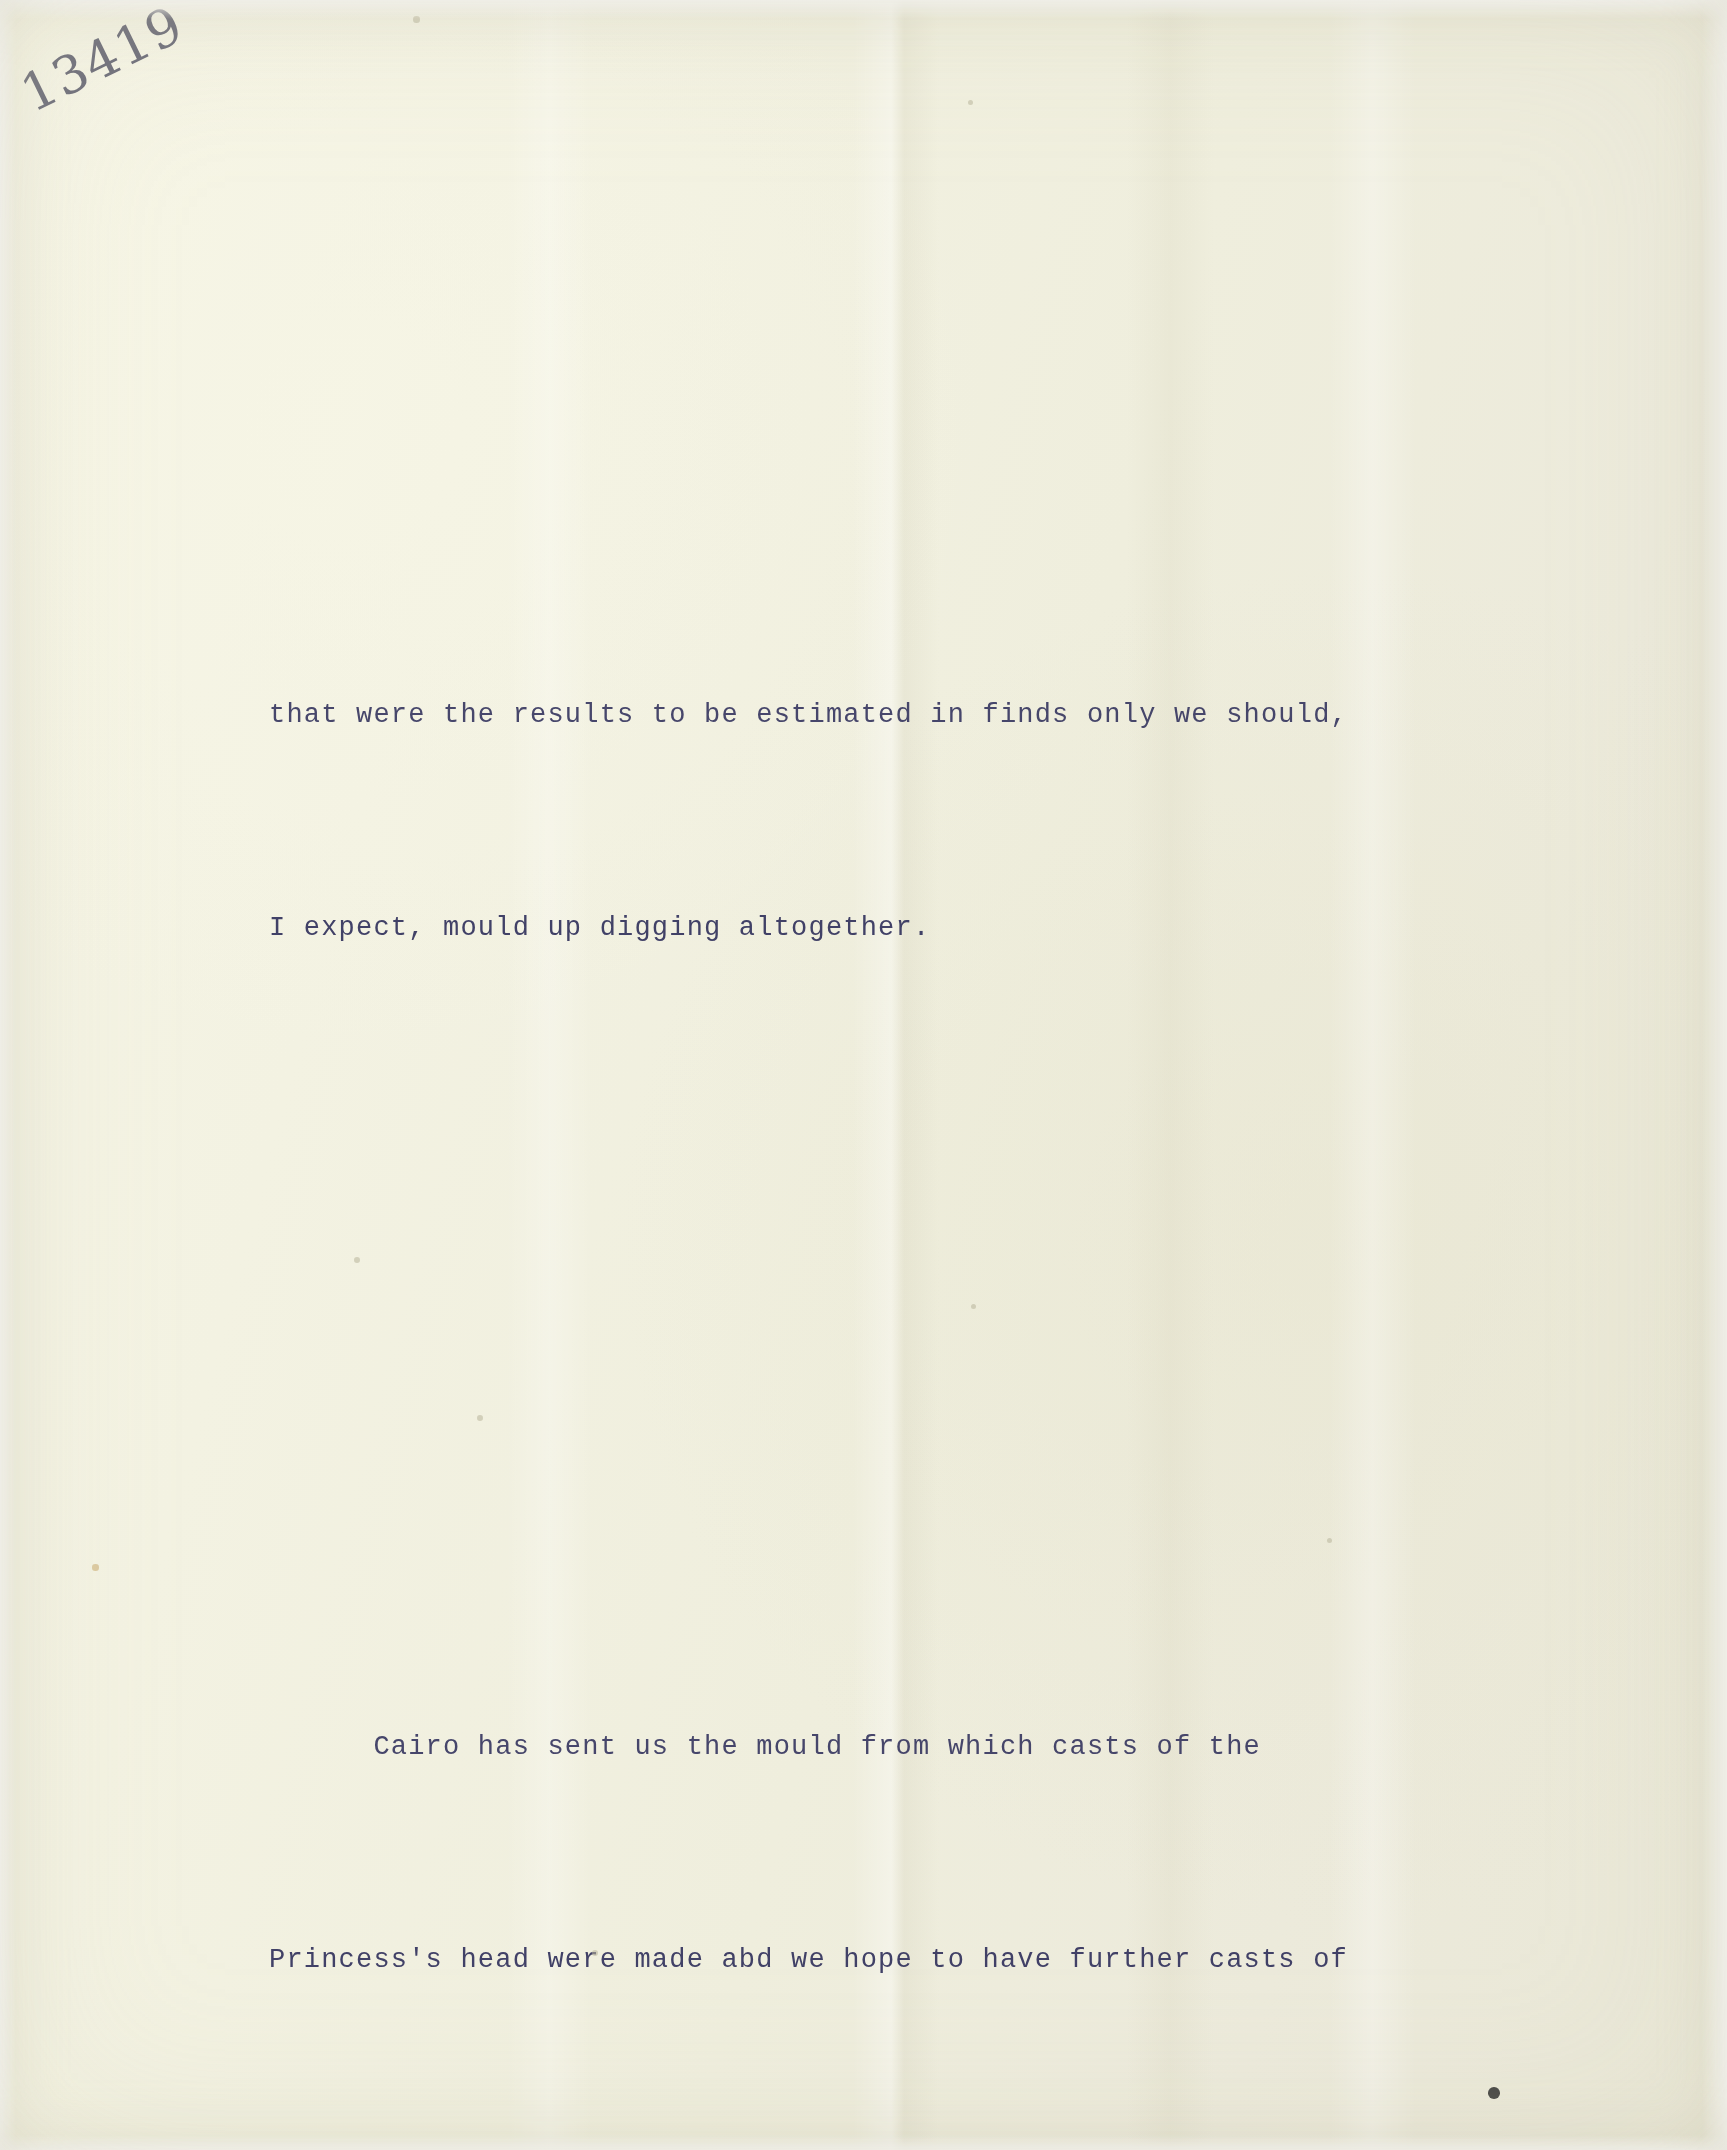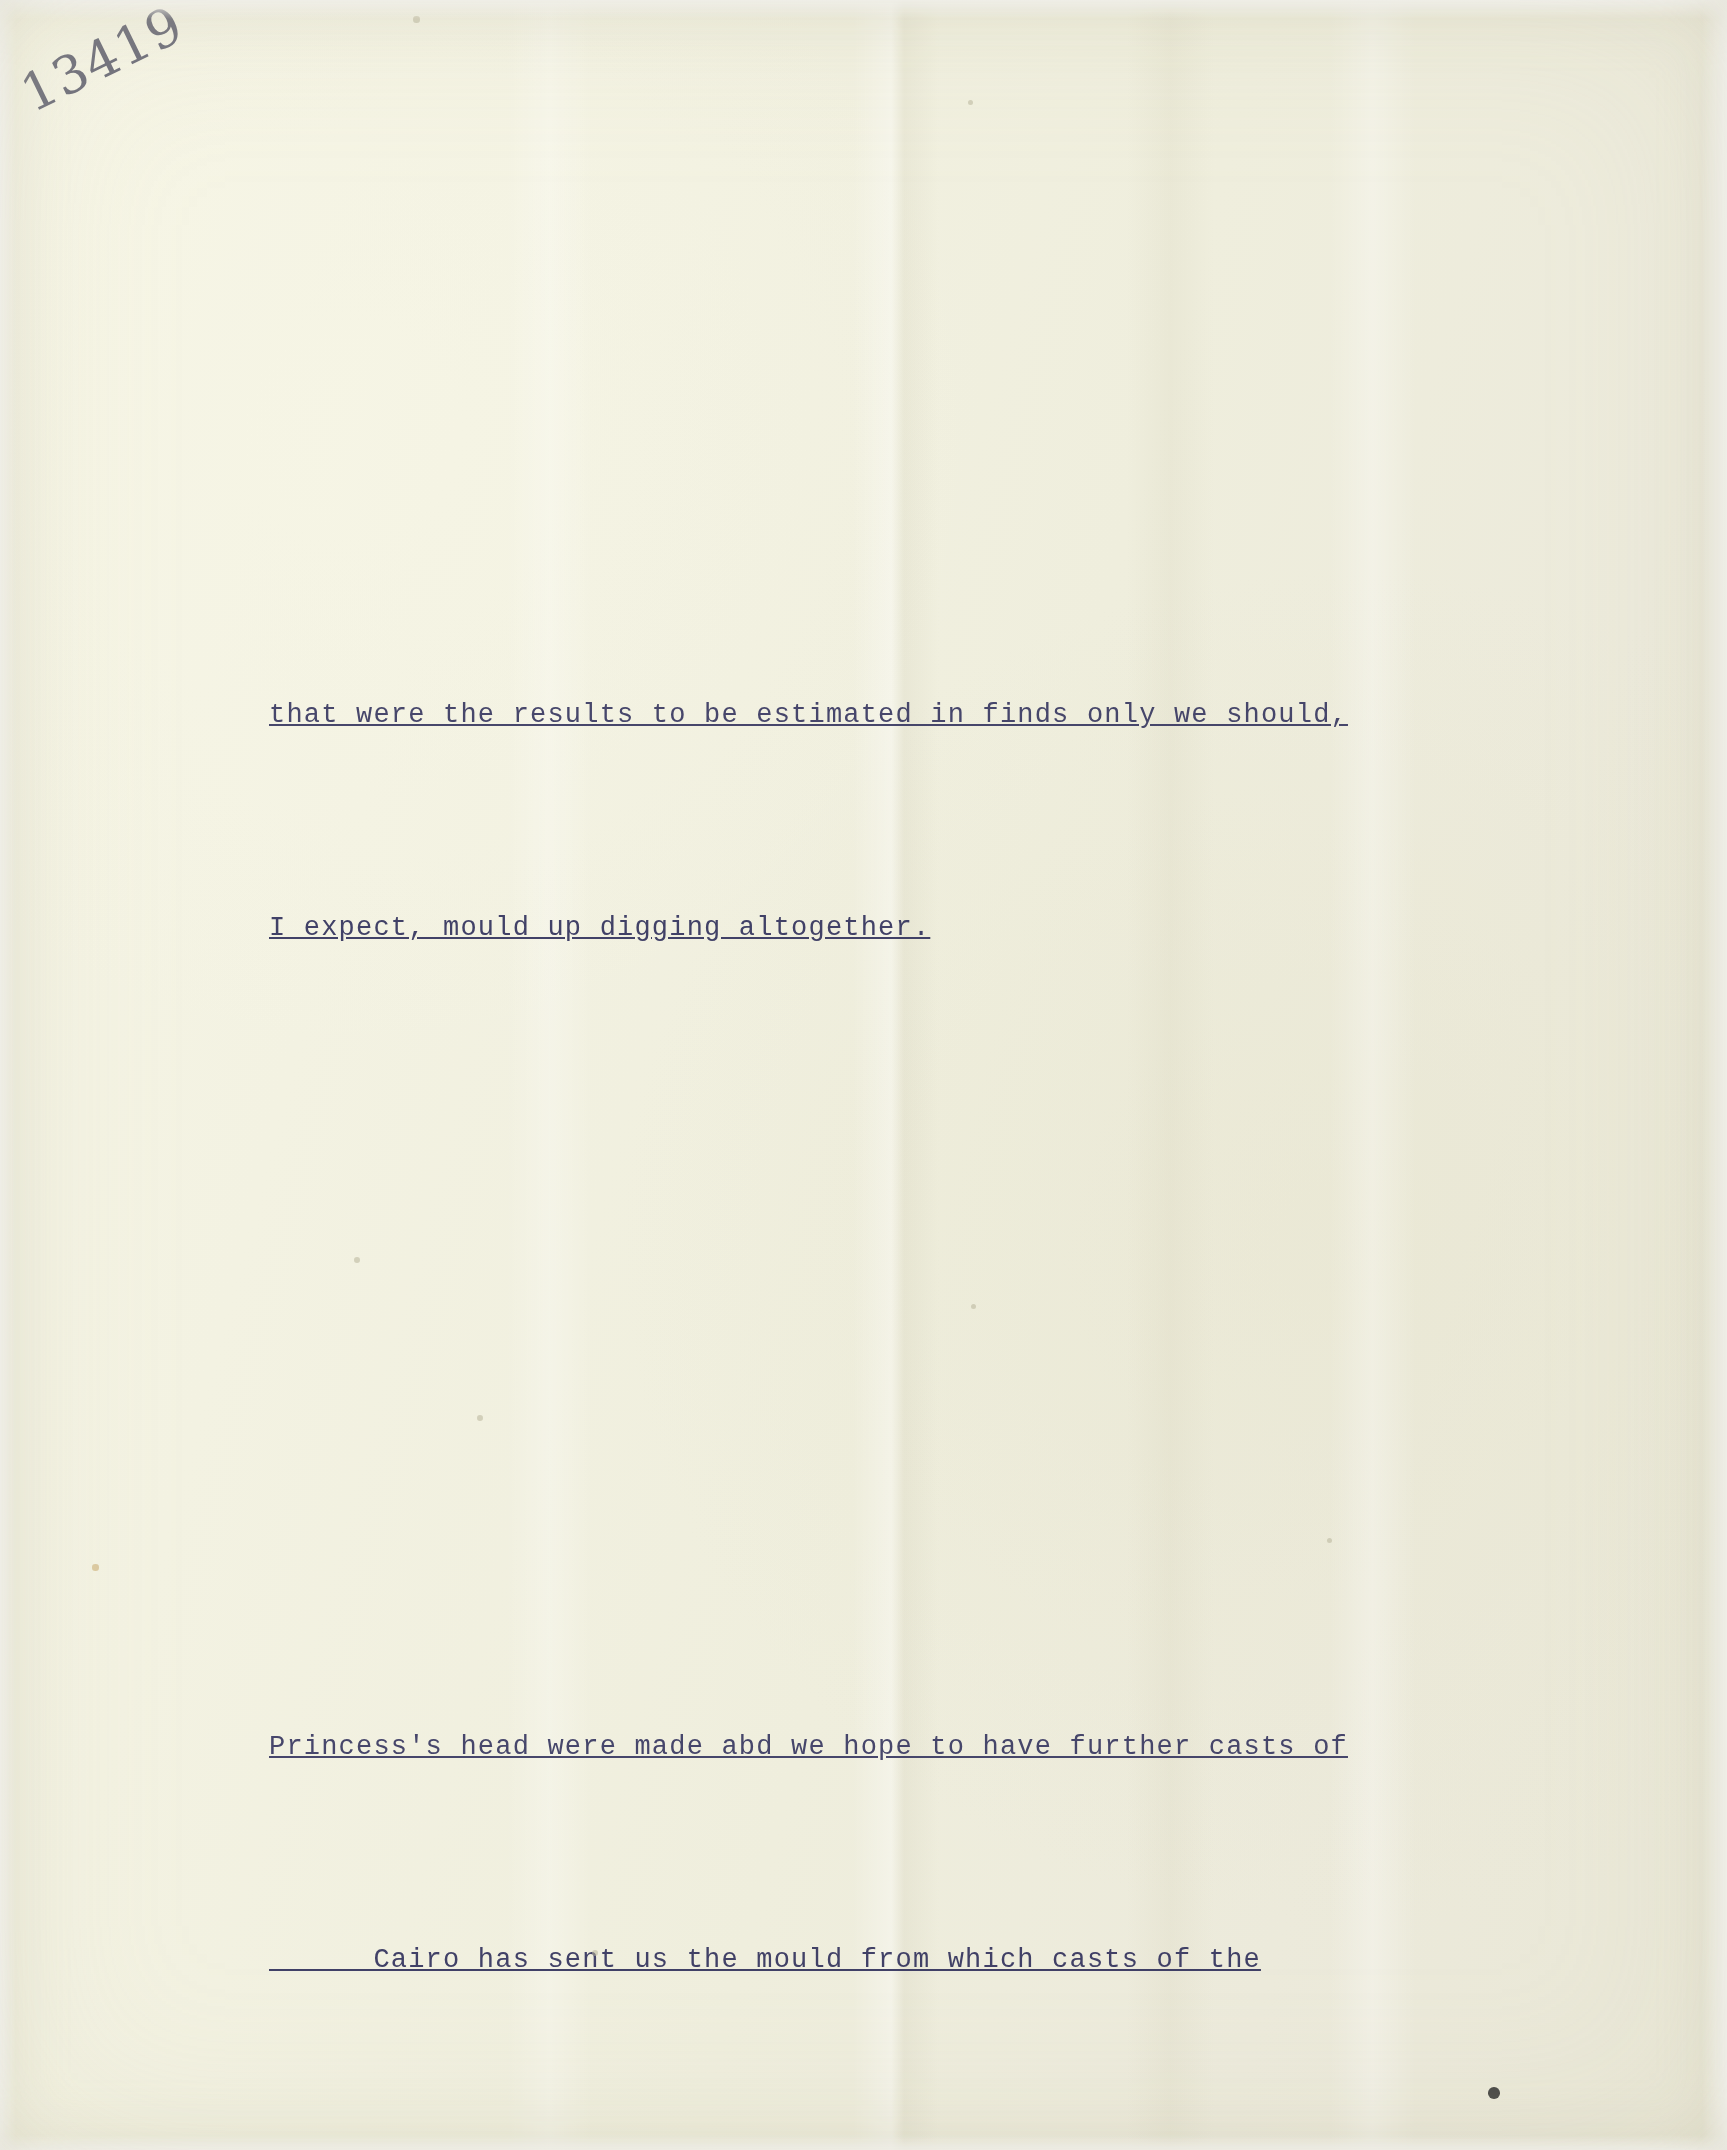--- a/index.html
+++ b/index.html
@@ -92,21 +92,21 @@
     color: #34345e;
     font-family: "Liberation Mono", "DejaVu Sans Mono", monospace;
     font-size: 27px;
     line-height: 71px;
     letter-spacing: 1.2px;
     white-space: pre;
     opacity: 0.93;
   }
   .para { margin: 0; }
   .gap { height: 38px; }
-  .line { display: block; text-decoration: underline; }
+  .line { display: block; }
 
   
   #typescript .line:nth-child(odd) { opacity: 0.97; }
   #typescript .line:nth-child(3n) { opacity: 0.93; }
 
   
   .speck { position: absolute; border-radius: 50%; background: #b8b49a; opacity: .55; pointer-events:none;}
   .dot-big { position:absolute; width: 11.6px; height: 11.6px; border-radius: 50%; background: #2b2b2b; opacity:.85; pointer-events:none;}
 </style>
 </head>
@@ -124,22 +124,22 @@
   <div id="typescript">
 
     <div class="para">
       <span class="line">that were the results to be estimated in finds only we should,</span>
       <span class="line">I expect, mould up digging altogether.</span>
     </div>
 
     <div class="gap"></div>
 
     <div class="para">
+      <span class="line">      Cairo has sent us the mould from which casts of the</span>
       <span class="line">Princess's head were made abd we hope to have further casts of</span>
-      <span class="line">      Cairo has sent us the mould from which casts of the</span>
       <span class="line">this made as soon as possible.   I do not yet know what these</span>
       
       
       
     </div>
 
     
 
     
 

